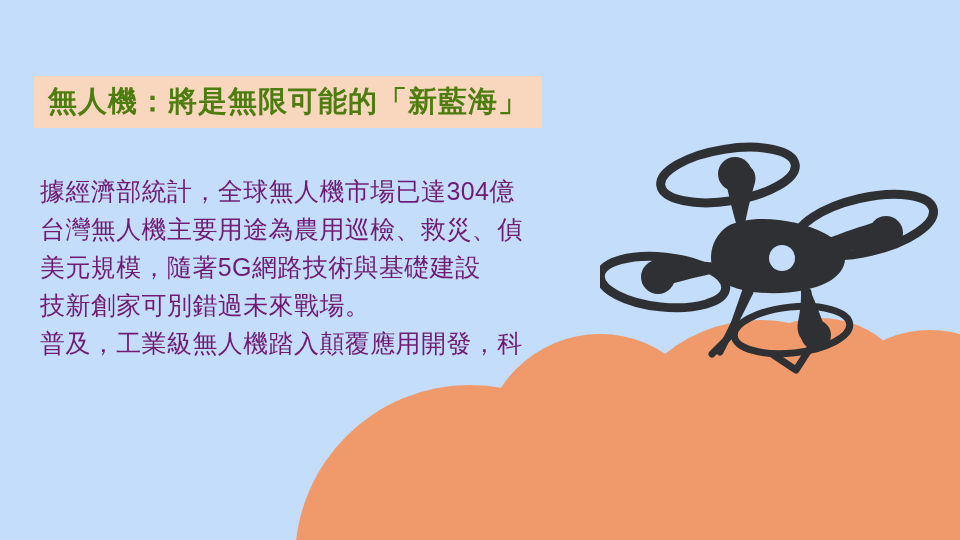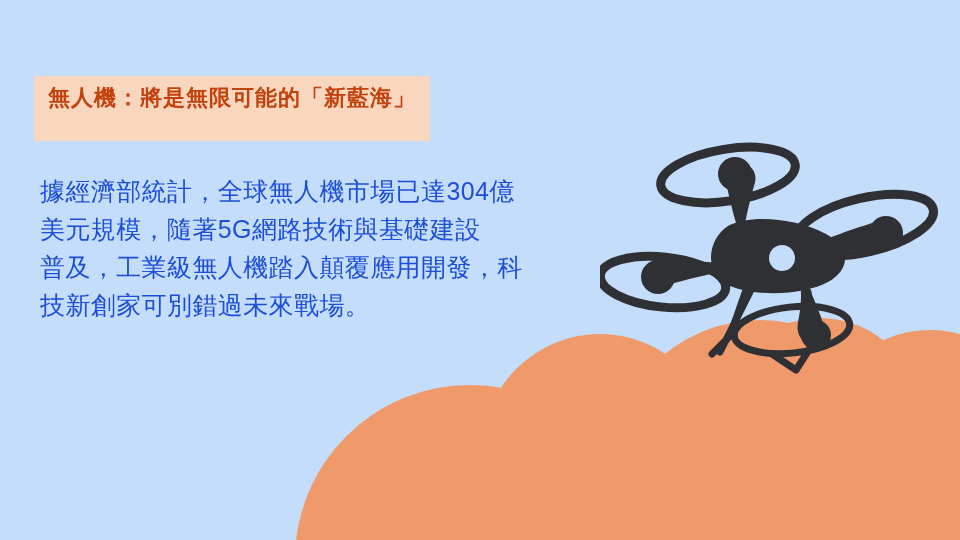--- a/index.html
+++ b/index.html
@@ -48,36 +48,36 @@
 
   
   .title-wrap {
     position: absolute;
     left: 34px;
     top: 76px;
   }
   .title {
     display: inline-block;
     background: #f9d6be;
-    color: #c2410c;
-    font-size: 22px;
+    color: #4d7c0f;
+    font-size: 29px;
     font-weight: bold;
     line-height: 1;
     letter-spacing: 1px;
-    padding: 11px 14px 32px 14px;
+    padding: 11px 14px 12px 14px;
     white-space: nowrap;
   }
 
   
   .body-text {
     position: absolute;
     left: 40px;
     top: 172px;
     width: 480px;
-    color: #1d4ed8;
+    color: #701a75;
     font-size: 25px;
     line-height: 38px;
     letter-spacing: 0.4px;
   }
   .body-line {
     display: block;
     white-space: nowrap;
   }
 </style>
 </head>
@@ -151,18 +151,19 @@
       <path d="M150 162 L 120 222"></path>
     </g>
   </svg>
 
   <div class="title-wrap">
     <span class="title">無人機：將是無限可能的「新藍海」</span>
   </div>
 
   <div class="body-text">
     <span class="body-line">據經濟部統計，全球無人機市場已達304億</span>
+    <span class="body-line">台灣無人機主要用途為農用巡檢、救災、偵</span>
     <span class="body-line">美元規模，隨著5G網路技術與基礎建設</span>
+    <span class="body-line">技新創家可別錯過未來戰場。</span>
     <span class="body-line">普及，工業級無人機踏入顛覆應用開發，科</span>
-    <span class="body-line">技新創家可別錯過未來戰場。</span>
   </div>
 
 </div>
 
 </body></html>

